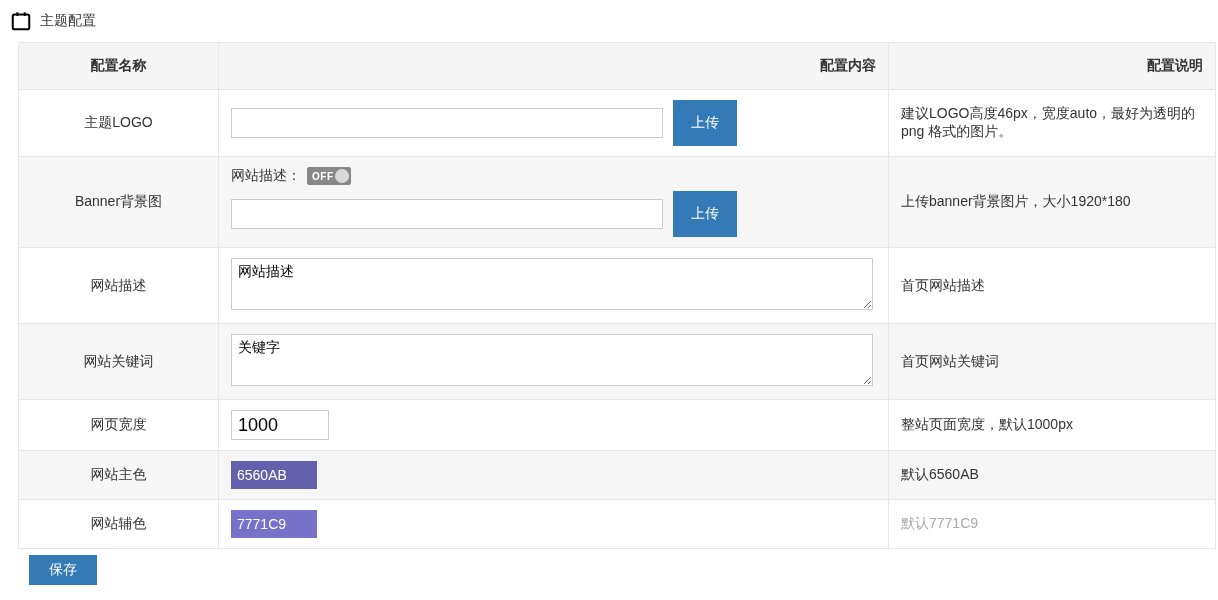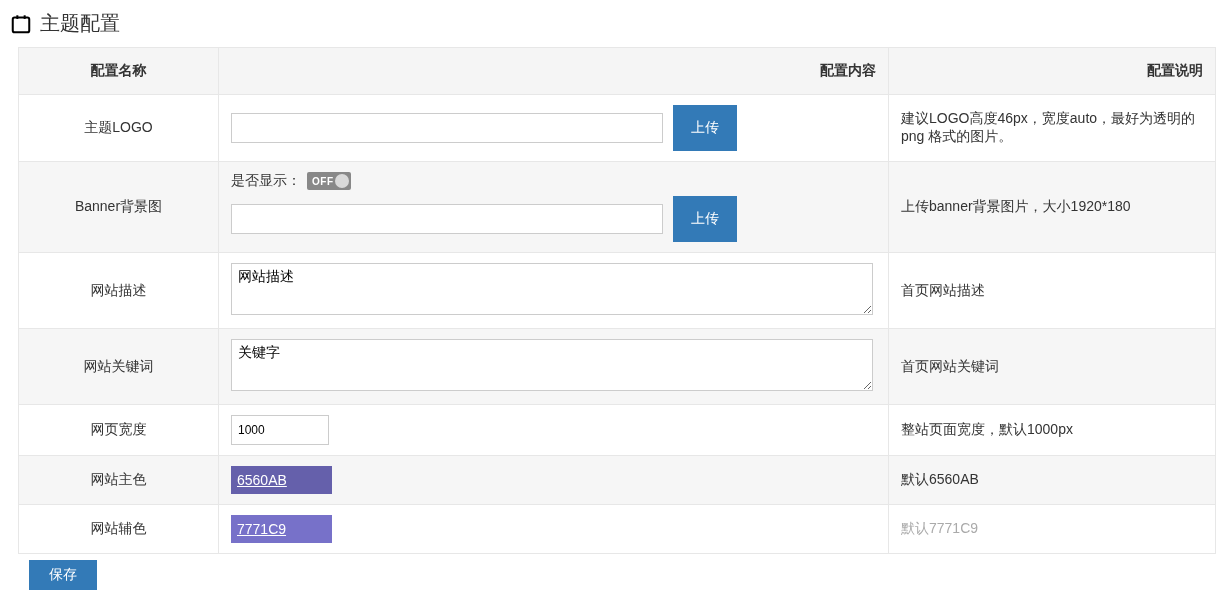--- a/index.html
+++ b/index.html
@@ -14,21 +14,21 @@
       display: flex;
       align-items: center;
       margin-bottom: 10px;
     }
     .header-icon {
       width: 22px;
       height: 22px;
       margin-right: 8px;
     }
     .header-title {
-      font-size: 20px;
+      font-size: 14px;
       font-weight: normal;
     }
     table {
       width: 100%;
       border-collapse: collapse;
       border: 1px solid #e7e7e7;
       margin-left: 8px;
     }
     th, td {
       border: 1px solid #e7e7e7;
@@ -118,30 +118,29 @@
       padding: 4px 6px;
       font-size: 14px;
       font-family: inherit;
       resize: both;
     }
     .num-input {
       width: 98px;
       height: 30px;
       border: 1px solid #ccc;
       padding: 2px 6px;
-      font-size: 12px;
+      font-size: 18px;
     }
     .color-input {
-      width: 101px;
+      width: 86px;
       height: 28px;
       border: none;
       color: #fff;
       padding: 2px 6px;
       font-size: 14px;
-      text-decoration: underline;
     }
     .color-main {
       background: #6560AB;
     }
     .color-aux {
       background: #7771C9;
     }
     .muted {
       color: #aaa;
       border-radius: 19px;
@@ -189,21 +188,21 @@
         <input class="text-input" type="text" value="" style="">
         <button class="btn-upload">上传</button>
       </td>
       <td class="col-desc">建议LOGO高度46px，宽度auto，最好为透明的 png 格式的图片。</td>
     </tr>
 
     <tr class="alt">
       <td class="col-name">Banner背景图</td>
       <td class="col-content">
         <div class="toggle-row">
-          <span class="toggle-label">是否显示：</span>
+          <span class="toggle-label">网站描述：</span>
           <span class="toggle">
             <span class="toggle-text">OFF</span>
             <span class="toggle-knob"></span>
           </span>
         </div>
         <input class="text-input" type="text" value="" style="">
         <button class="btn-upload">上传</button>
       </td>
       <td class="col-desc">上传banner背景图片，大小1920*180</td>
     </tr>

